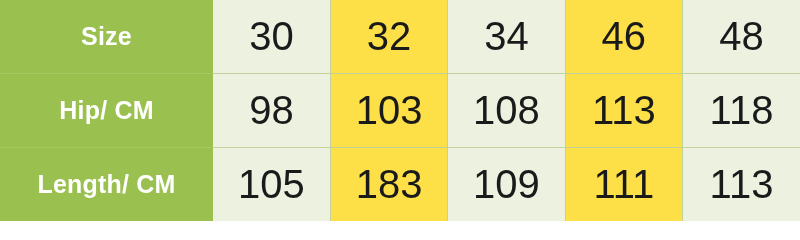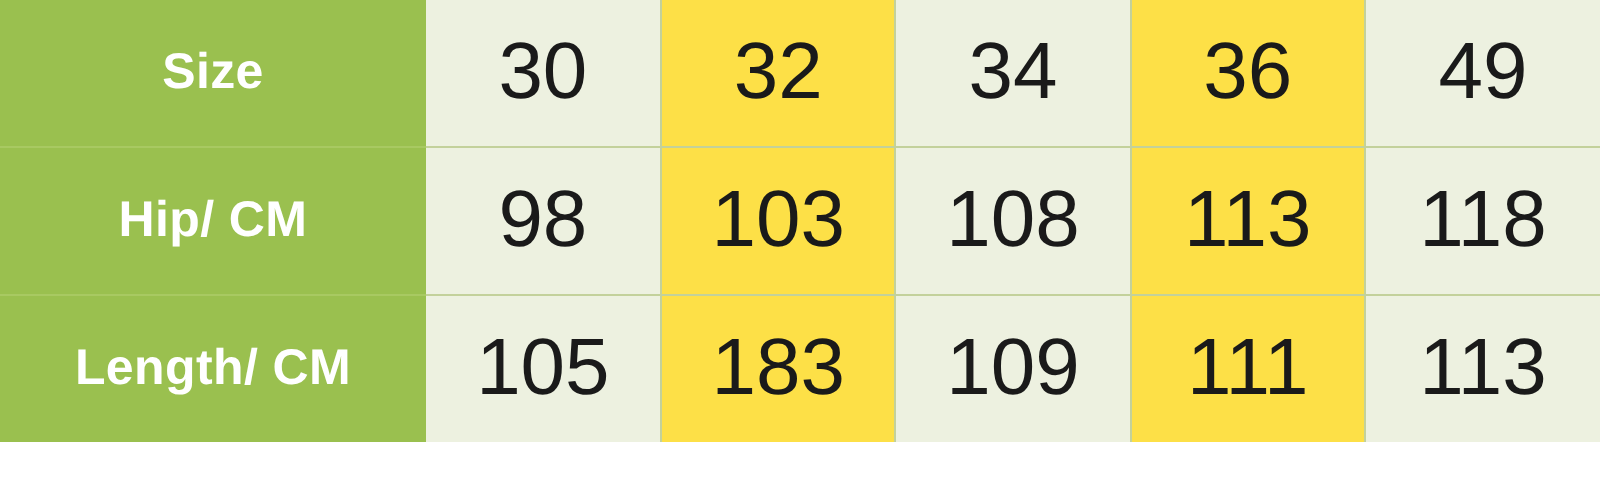--- a/index.html
+++ b/index.html
@@ -71,22 +71,22 @@
     <col class="data-col">
     <col class="data-col">
     <col class="data-col">
   </colgroup>
   <tbody>
     <tr>
       <th class="label-cell">Size</th>
       <td class="data-cell cell-tint">30</td>
       <td class="data-cell cell-plain">32</td>
       <td class="data-cell cell-tint">34</td>
-      <td class="data-cell cell-plain">36</td>
-      <td class="data-cell cell-tint">49</td>
+      <td class="data-cell cell-plain">46</td>
+      <td class="data-cell cell-tint">48</td>
     </tr>
     <tr>
       <th class="label-cell">Hip/ CM</th>
       <td class="data-cell cell-tint">98</td>
       <td class="data-cell cell-plain">103</td>
       <td class="data-cell cell-tint">108</td>
       <td class="data-cell cell-plain">113</td>
       <td class="data-cell cell-tint">118</td>
     </tr>
     <tr>

